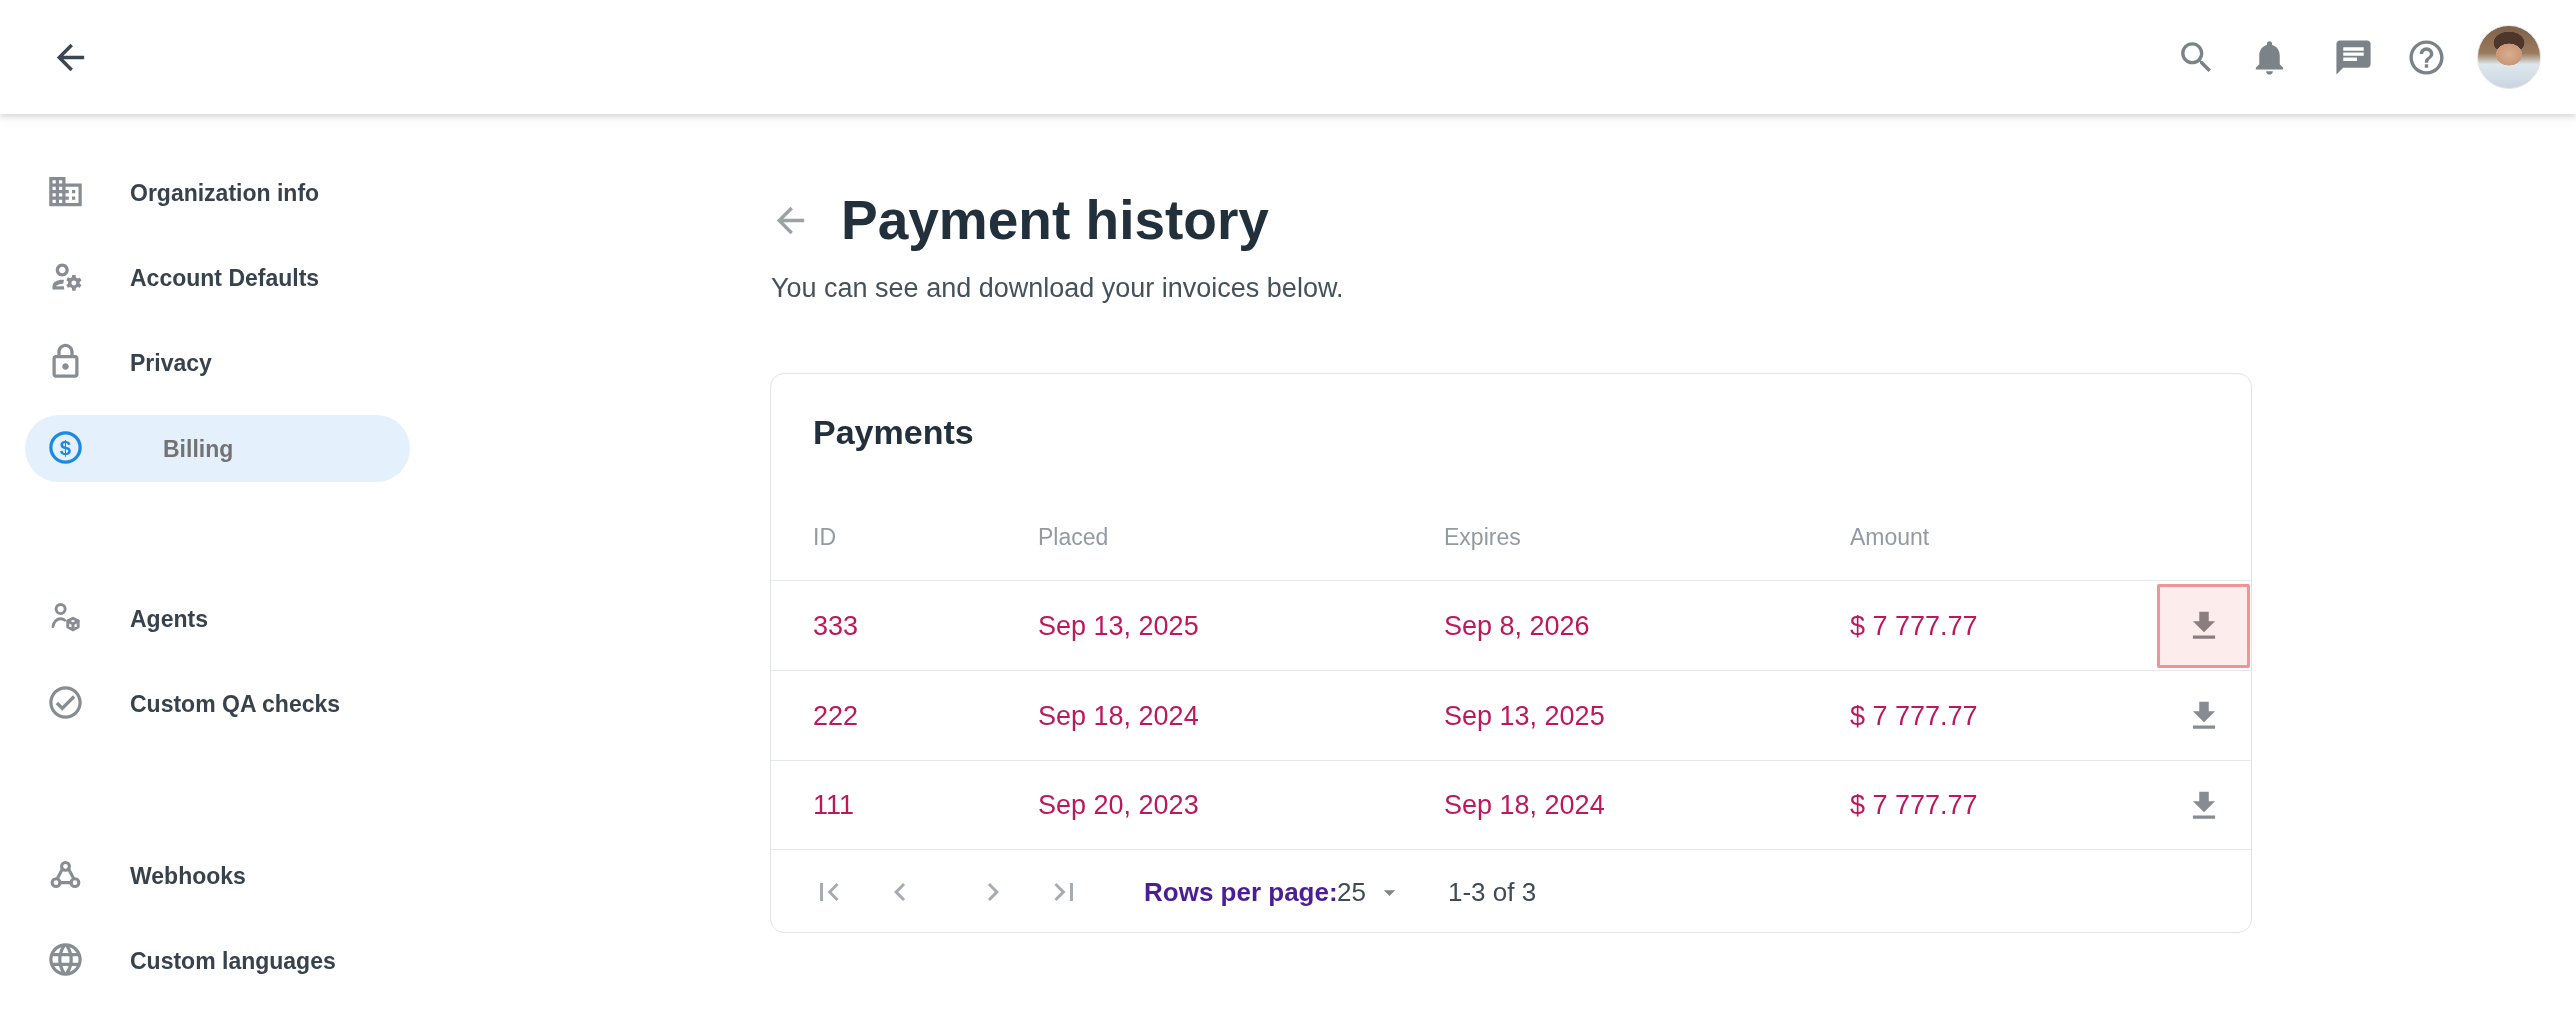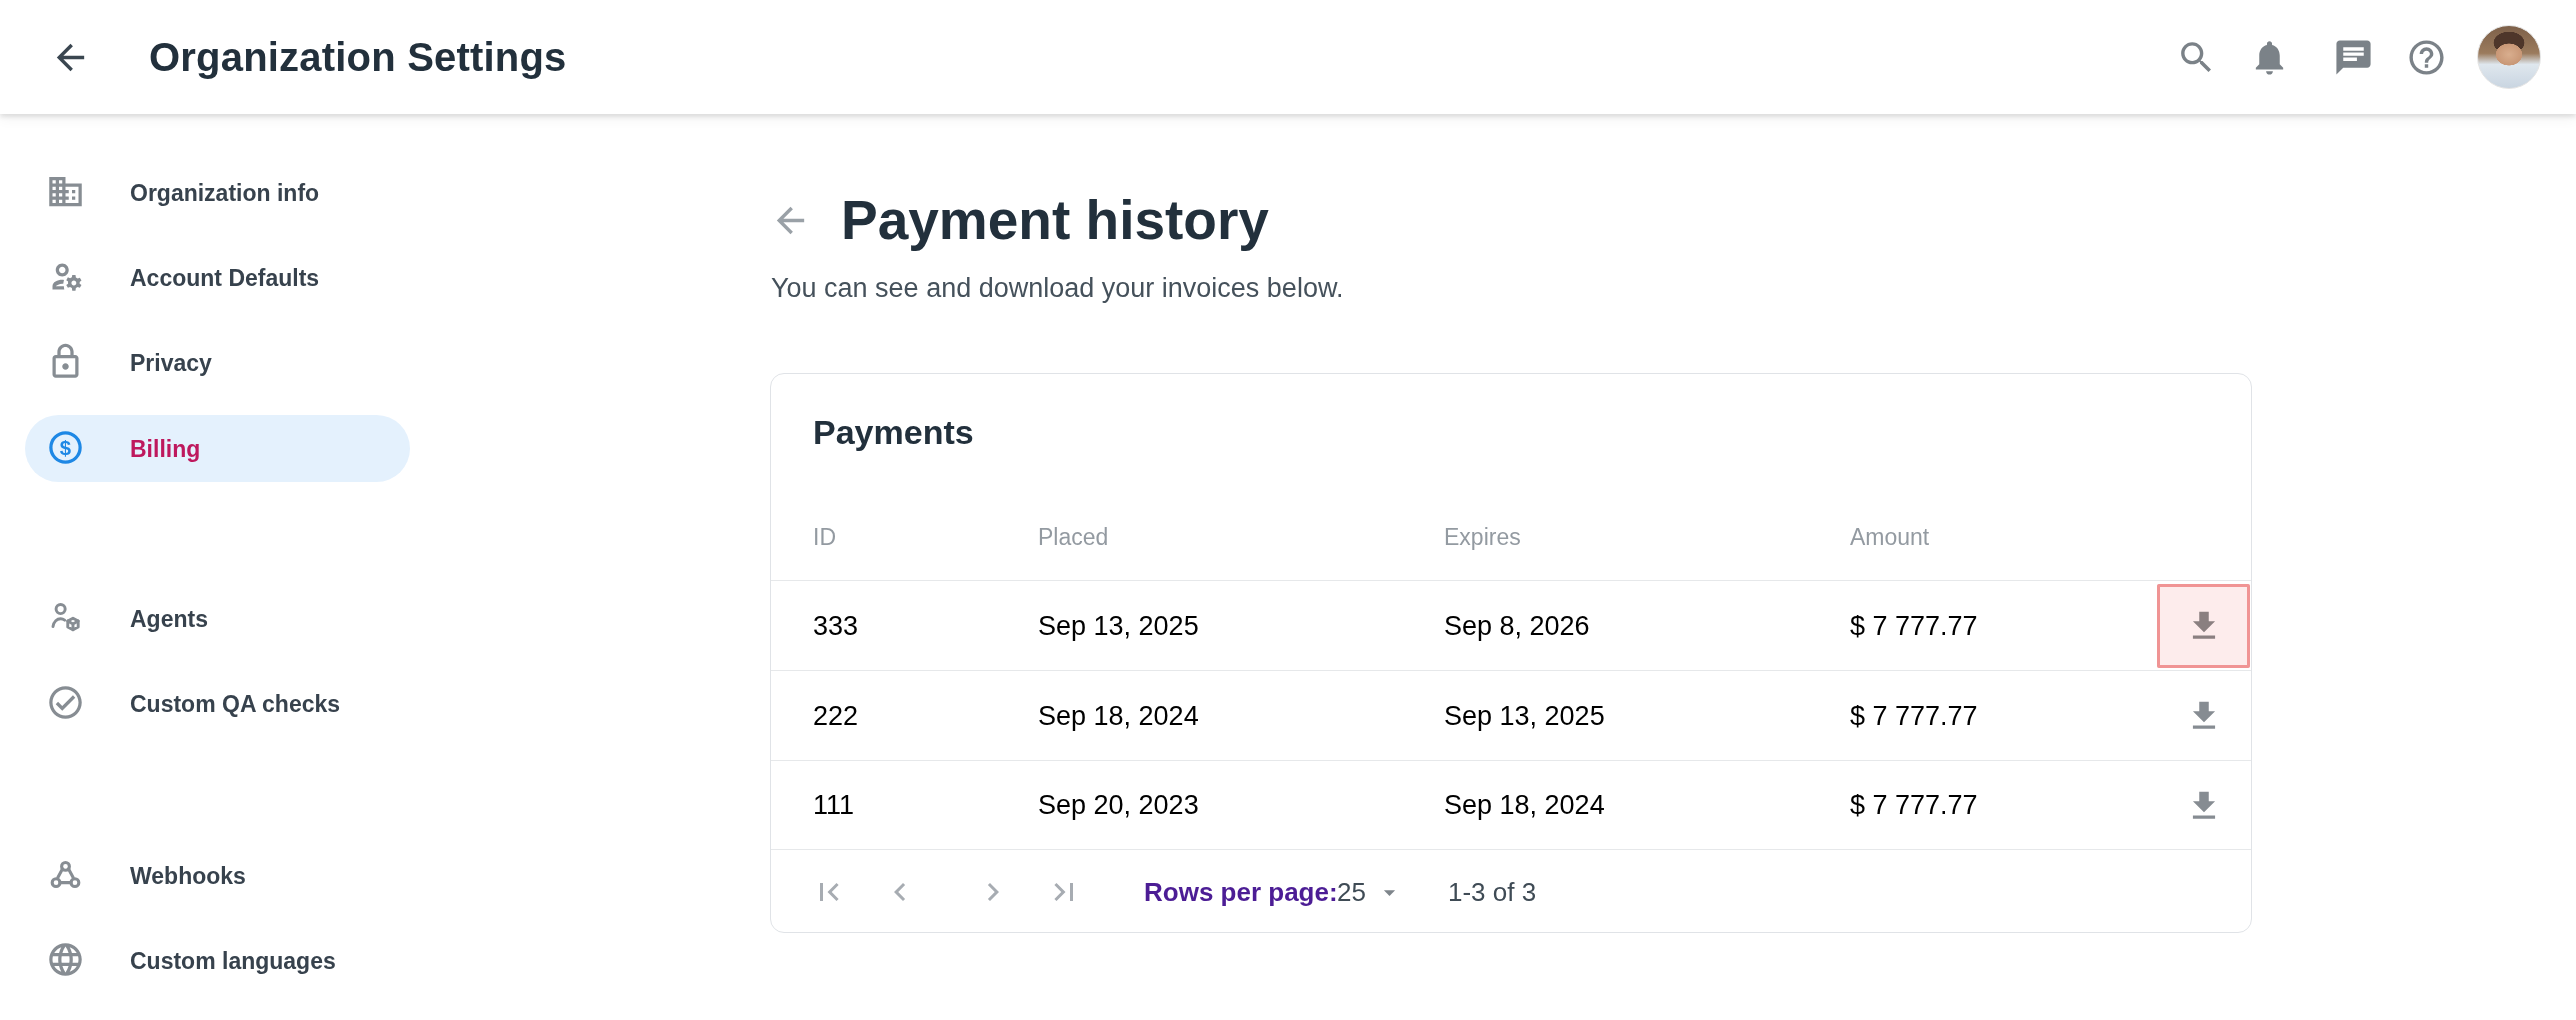--- a/index.html
+++ b/index.html
@@ -29,39 +29,39 @@
 
   
   .sidebar { position:absolute; left:0; top:114px; width:447px; height:906px; background:#fff; }
   .side-item { position:absolute; left:25px; width:385px; height:67px; border-radius:34px;
                cursor:pointer; color:#878d93; }
   .side-item .s-icon { position:absolute; left:20.6px; top:13.4px; width:39px; height:39px; }
   .side-item .s-icon svg { width:100%; height:100%; }
   .side-item .s-label { position:absolute; left:105px; top:50%; transform:translateY(-50%);
                         font-size:23px; font-weight:600; color:#37424d; white-space:nowrap; }
   .side-item.active { background:#e4f1fd; color:#1e88e5; }
-  .side-item.active .s-label { color:#be185d; }
+  .side-item.active .s-label { color:#737373;margin-left:33px; }
 
   
   .ph-back { left:770px; top:200px; width:41px; height:41px; color:#9aa1a7; }
   .page-title { position:absolute; left:841px; top:185px; font-size:55px; font-weight:700;
                 color:#22303c; line-height:70px; }
   .subtitle { position:absolute; left:771px; top:271px; font-size:27px; color:#45515b; line-height:34px; }
 
   .card { position:absolute; left:770px; top:373px; width:1482px; height:560px; background:#fff;
           border:0.9px solid #e0e3e7; border-radius:14px; }
   .card-title { position:absolute; left:42px; top:39px; font-size:34px; font-weight:700; color:#22303c; }
 
   .thead { position:absolute; left:0; right:0; top:0; height:207px; border-bottom:0.9px solid #e6e8ea; }
   .th { position:absolute; top:150px; font-size:23px; color:#939aa1; }
   .col-id { left:42px; } .col-placed { left:267px; } .col-expires { left:673px; } .col-amount { left:1079px; }
 
   .tr { position:absolute; left:0; right:0; height:90px; border-bottom:0.9px solid #e6e8ea; }
   .tr.r0 { top:207px; } .tr.r1 { top:297px; } .tr.r2 { top:387px; height:89px; }
-  .td { position:absolute; top:50%; transform:translateY(-50%); font-size:27px; color:#000000; white-space:nowrap; }
+  .td { position:absolute; top:50%; transform:translateY(-50%); font-size:27px; color:#be185d; white-space:nowrap; }
 
   .dl-btn { position:absolute; right:0.9px; top:2.7px; width:93px; height:84px; border:none; background:transparent;
             display:flex; align-items:center; justify-content:center; cursor:pointer; padding:0; }
   .dl-btn svg { width:38px; height:38px; color:#868c92; }
   .dl-btn.highlighted { background:#fdecec; border:3.6px solid #f09494; border-radius:1.8px; }
   .dl-btn.highlighted svg { color:#8a7f80; }
 
   .pagination { position:absolute; left:0; right:0; top:477px; height:82px; }
   .pg-btn { top:23px; width:36px; height:36px; color:#a7acb2; }
   .pg-first { left:40px; } .pg-prev { left:111px; } .pg-next { left:204px; } .pg-last { left:275px; }
@@ -152,21 +152,20 @@
       </g>
   </defs>
 </svg>
 
 <header class="topbar">
   <button class="icon-btn tb-back">
     <svg viewBox="0 0 24 24">
         <use href="#i-back"></use>
       </svg>
   </button>
-  <h1 class="tb-title">Organization Settings</h1>
   <button class="icon-btn tb-search">
     <svg viewBox="0 0 24 24">
         <use href="#i-search"></use>
       </svg>
   </button>
   <button class="icon-btn tb-bell">
     <svg viewBox="0 0 24 24">
         <use href="#i-bell"></use>
       </svg>
   </button>

